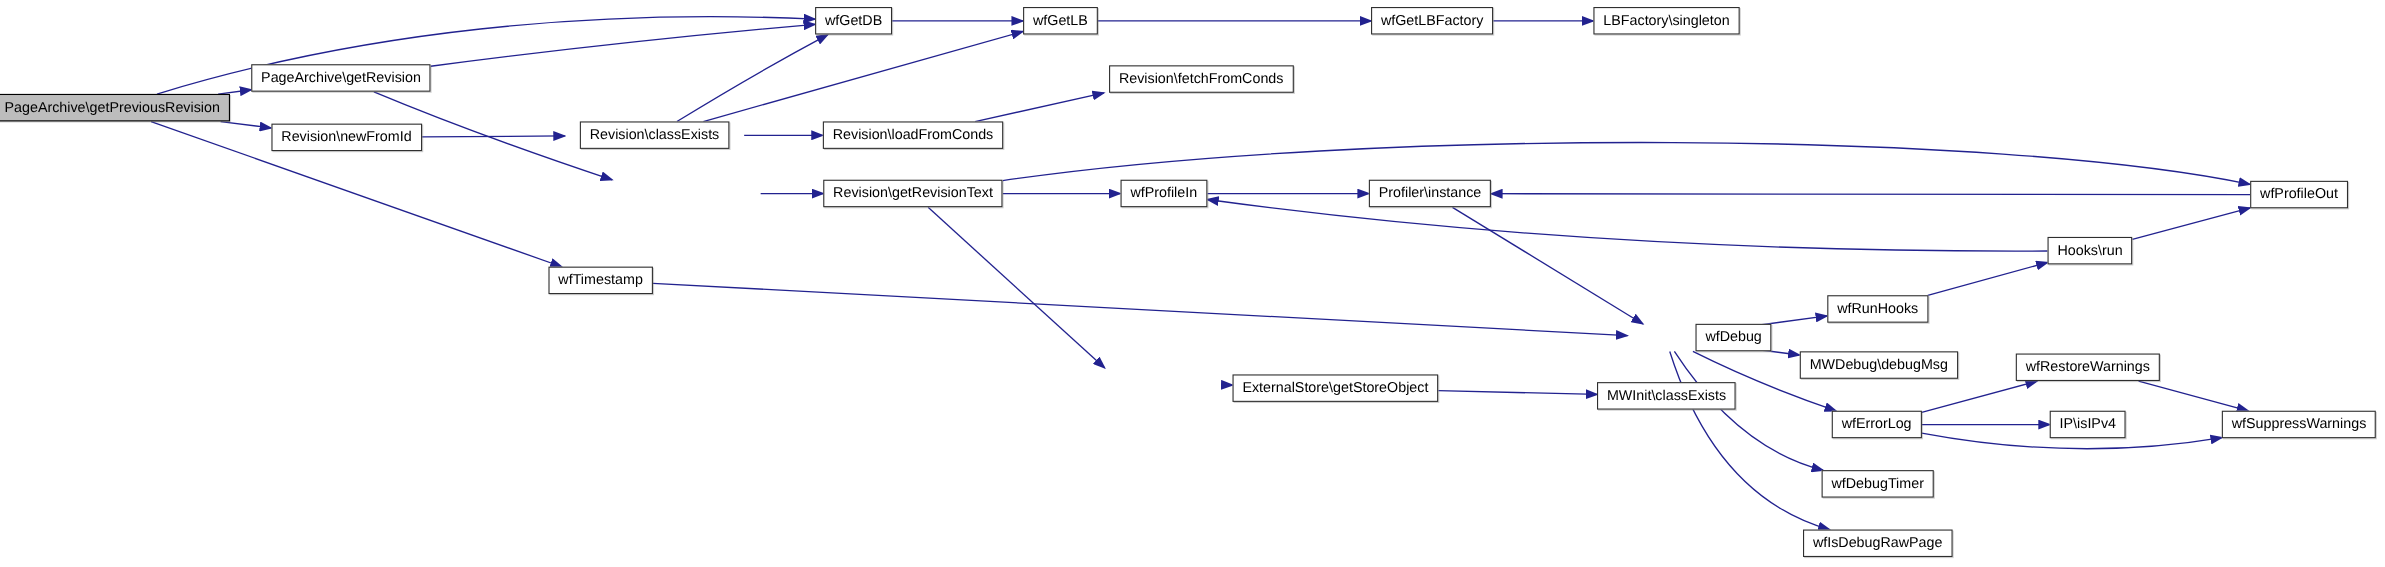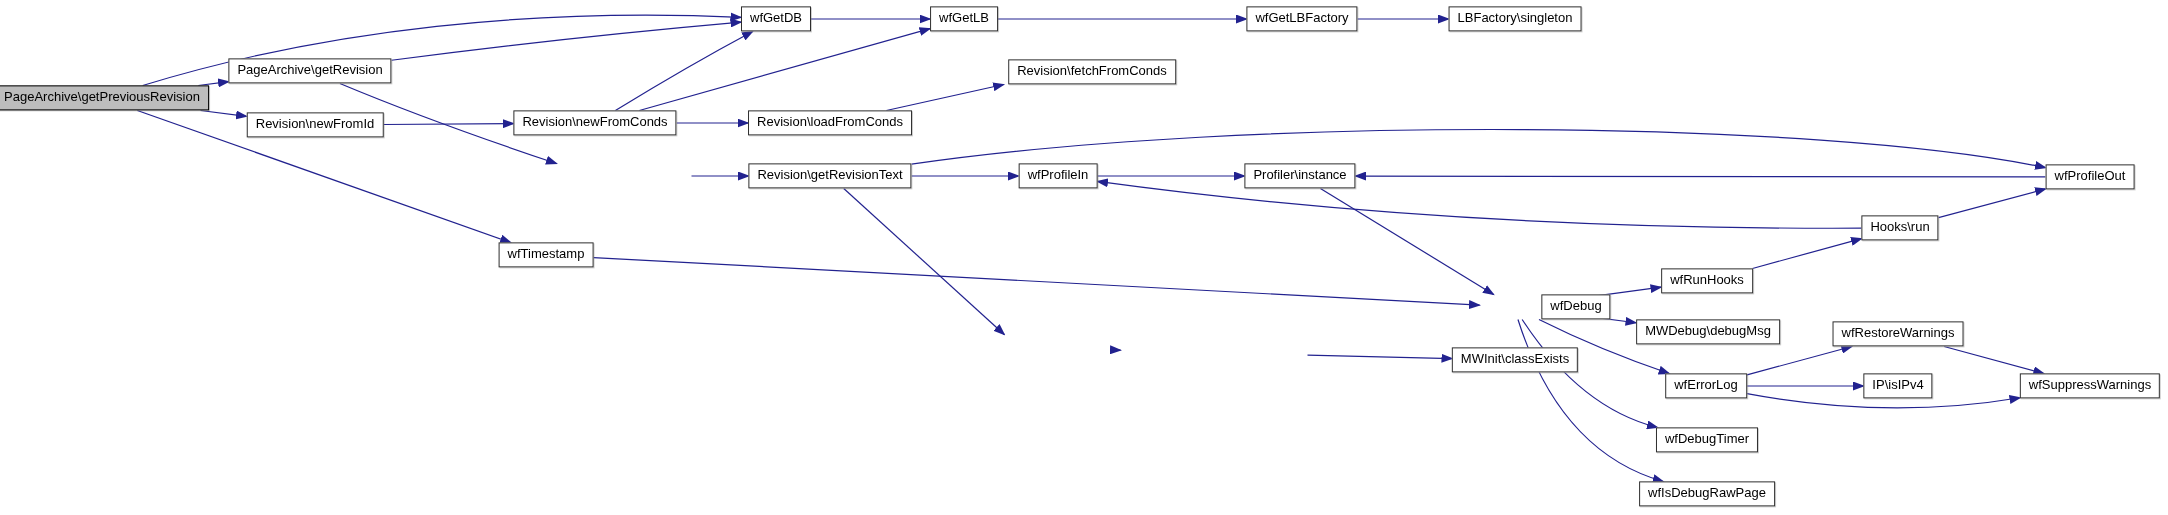--- a/index.html
+++ b/index.html
@@ -69,36 +69,37 @@
       <path d="M1747,386 L1863.5,386" fill="none" stroke="#22228f" stroke-width="1.2" marker-end="url(#arrow)"></path>
       <path d="M1747,393.65934065934067 Q1888,420 2020,397.7821782178218" fill="none" stroke="#22228f" stroke-width="1.2" marker-end="url(#arrow)"></path>
       <path d="M1944.1538461538462,346.5 L2043.8461538461538,373.5" fill="none" stroke="#22228f" stroke-width="1.2" marker-end="url(#arrow)"></path>
       <path d="M1110.5,349.8316326530612 L1120.5,350.13775510204084" fill="none" stroke="#22228f" stroke-width="1.2" marker-end="url(#arrow)"></path>
       <path d="M1307.5,355.1744186046512 L1452,358.5348837209302" fill="none" stroke="#22228f" stroke-width="1.2" marker-end="url(#arrow)"></path>
     </svg>
 
 <div class="node hl" style="left: 102px; top: 98px;">PageArchive\getPreviousRevision</div>
     <div class="node" style="left: 310px; top: 71px;">PageArchive\getRevision</div>
     <div class="node" style="left: 315px; top: 125px;">Revision\newFromId</div>
-    <div class="node" style="left: 595px; top: 123px;">Revision\newFromConds</div>
+    <div class="node" style="left: 595px; top: 123px;">Revision\classExists</div>
     <div class="node" style="left: 830px; top: 123px;">Revision\loadFromConds</div>
     <div class="node" style="left: 1060px; top: 72px; margin-left: 32px;">Revision\fetchFromConds</div>
     <div class="node" style="left: 776px; top: 19px;">wfGetDB</div>
     <div class="node" style="left: 964px; top: 19px;">wfGetLB</div>
     <div class="node" style="left: 1302px; top: 19px;">wfGetLBFactory</div>
     <div class="node" style="left: 1515px; top: 19px;">LBFactory\singleton</div>
     <div class="node" style="left: 830px; top: 176px;">Revision\getRevisionText</div>
     <div class="node" style="left: 1058px; top: 176px;">wfProfileIn</div>
     <div class="node" style="left: 1300px; top: 176px;">Profiler\instance</div>
     <div class="node" style="left: 2090px; top: 177px;">wfProfileOut</div>
     <div class="node" style="left: 546px; top: 255px;">wfTimestamp</div>
     <div class="node" style="left: 1900px; top: 228px;">Hooks\run</div>
     <div class="node" style="left: 1707px; top: 281px; text-align: right;">wfRunHooks</div>
     <div class="node" style="left: 1576px; top: 307px;">wfDebug</div>
     <div class="node" style="left: 1708px; top: 332px;">MWDebug\debugMsg</div>
     <div class="node" style="left: 1706px; top: 386px;">wfErrorLog</div>
     <div class="node" style="left: 1898px; top: 334px;">wfRestoreWarnings</div>
     <div class="node" style="left: 1898px; top: 386px;">IP\isIPv4</div>
     <div class="node" style="left: 2090px; top: 386px;">wfSuppressWarnings</div>
+    <div class="node" style="left: 1214px; top: 353px;">ExternalStore\getStoreObject</div>
     <div class="node" style="left: 1515px; top: 360px;">MWInit\classExists</div>
     <div class="node" style="left: 1707px; top: 440px;">wfDebugTimer</div>
     <div class="node" style="left: 1707px; top: 494px;">wfIsDebugRawPage</div>
   </div>
 
 </body></html>

